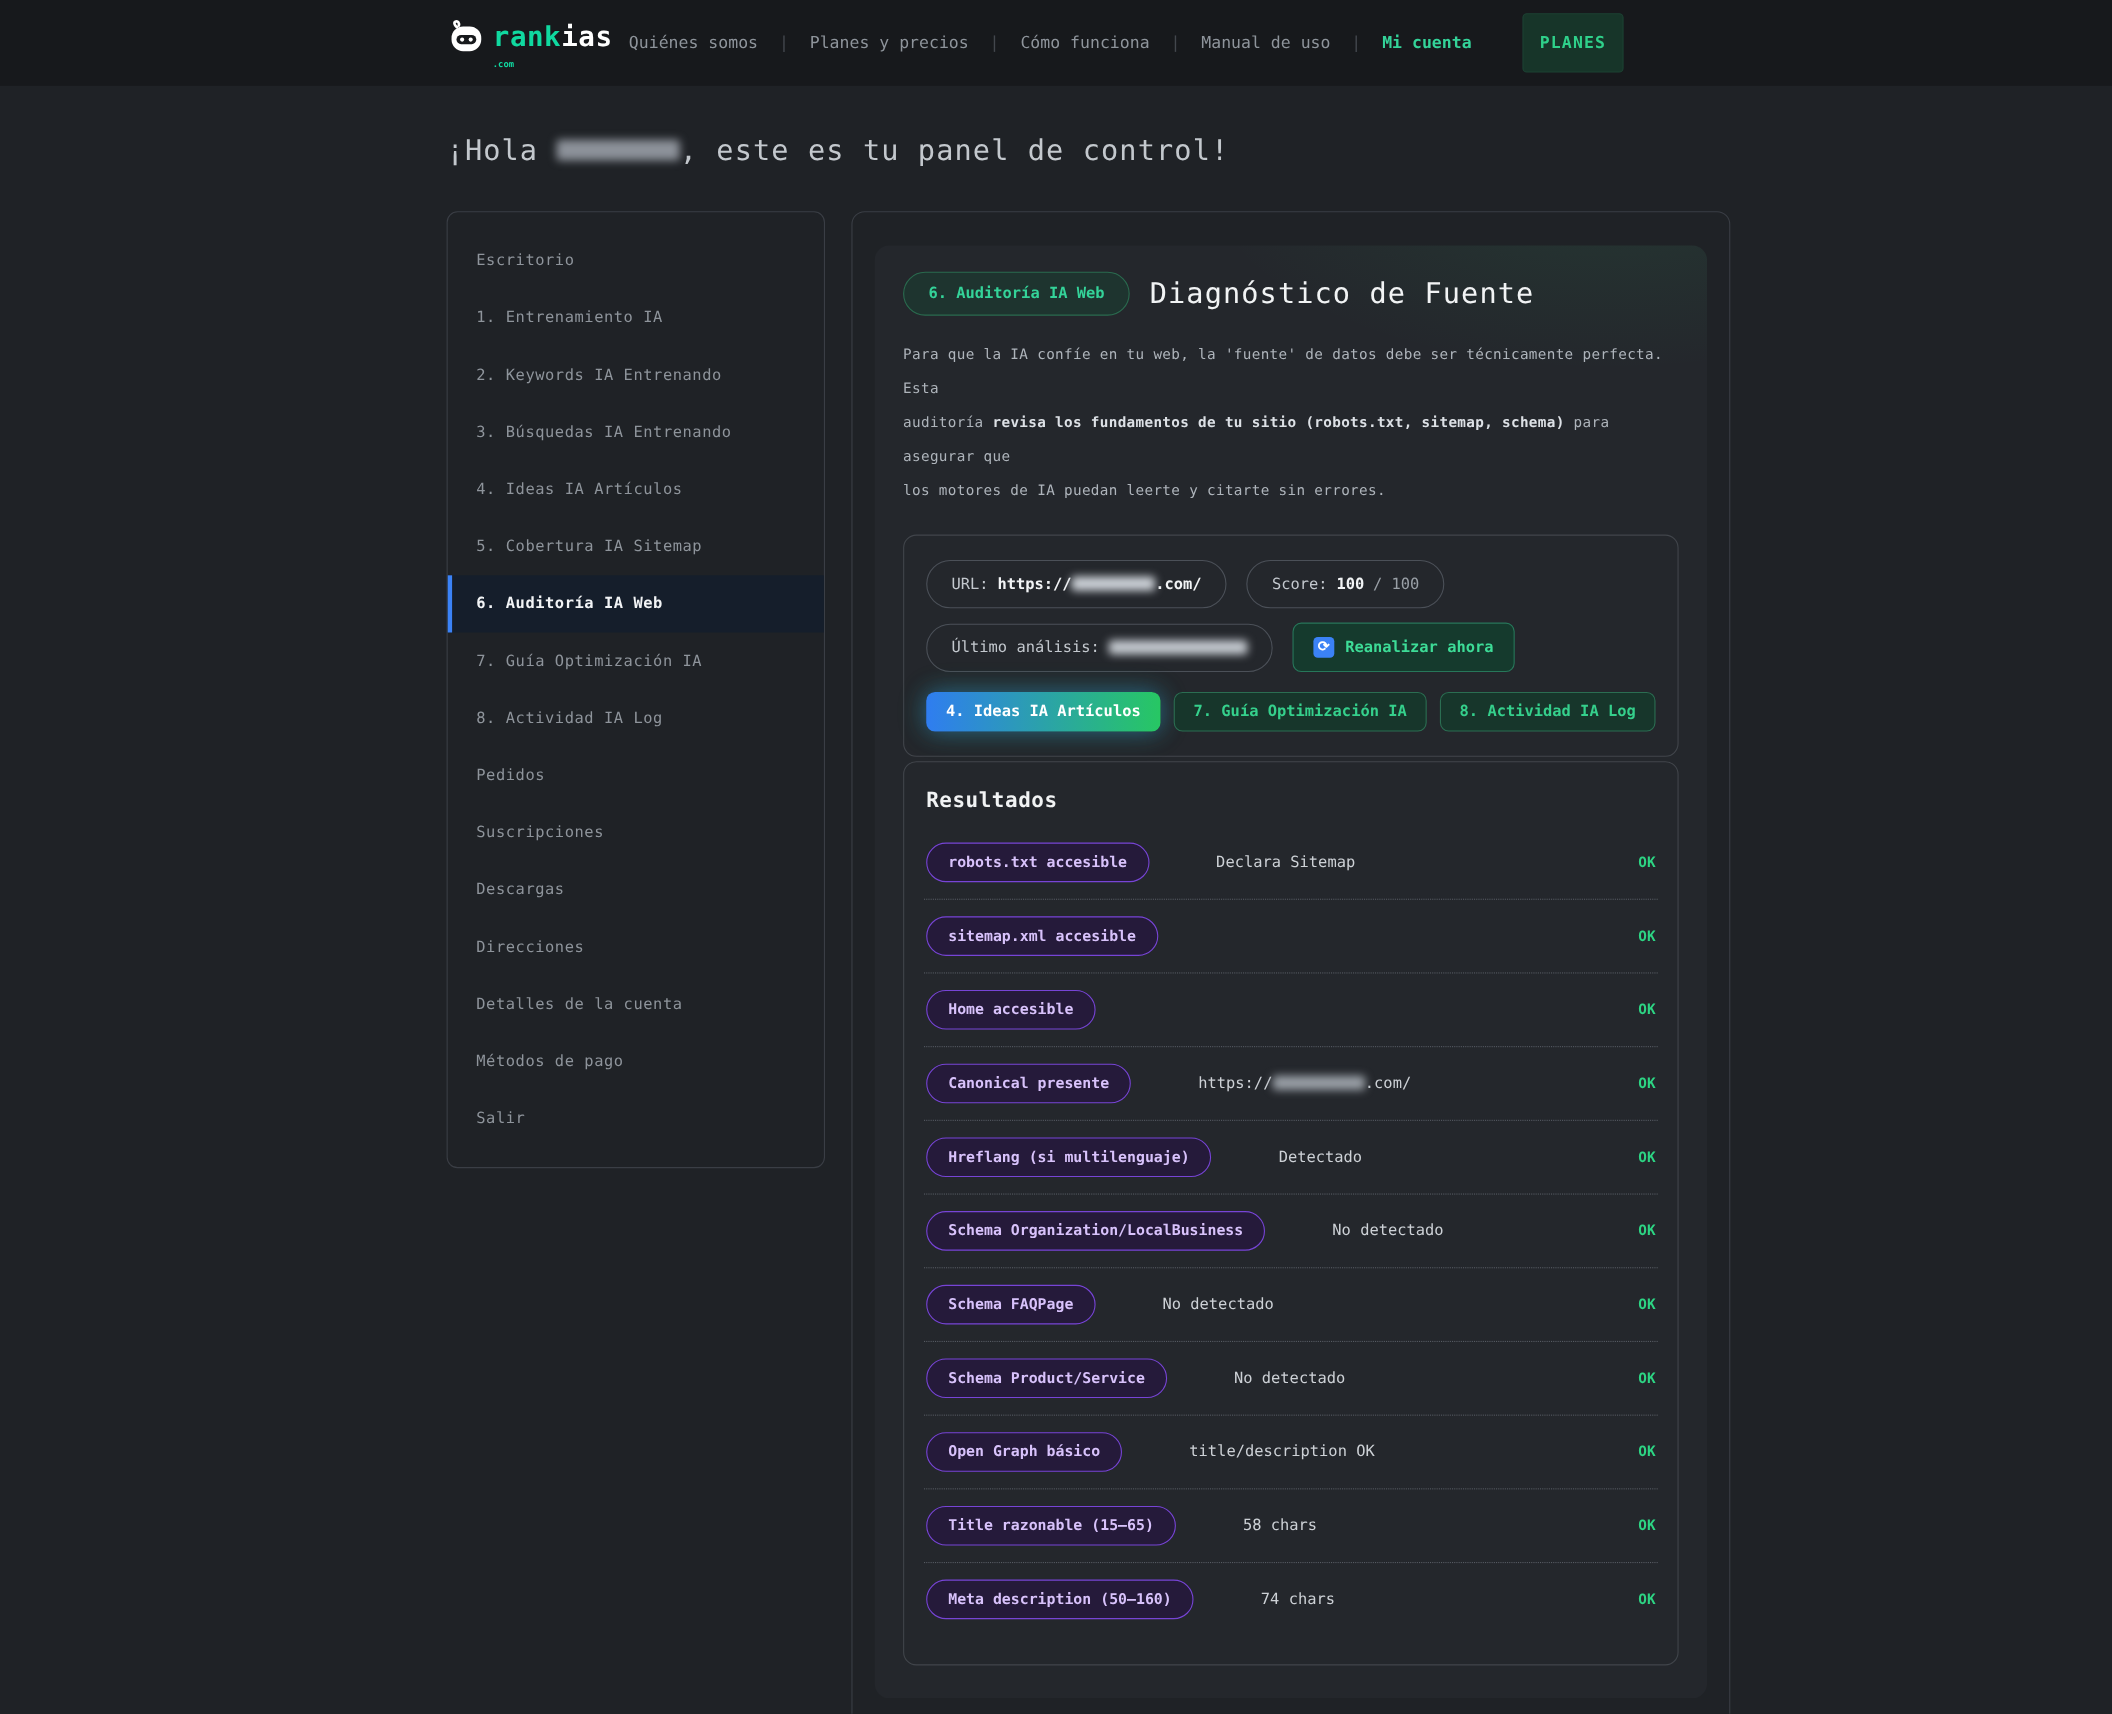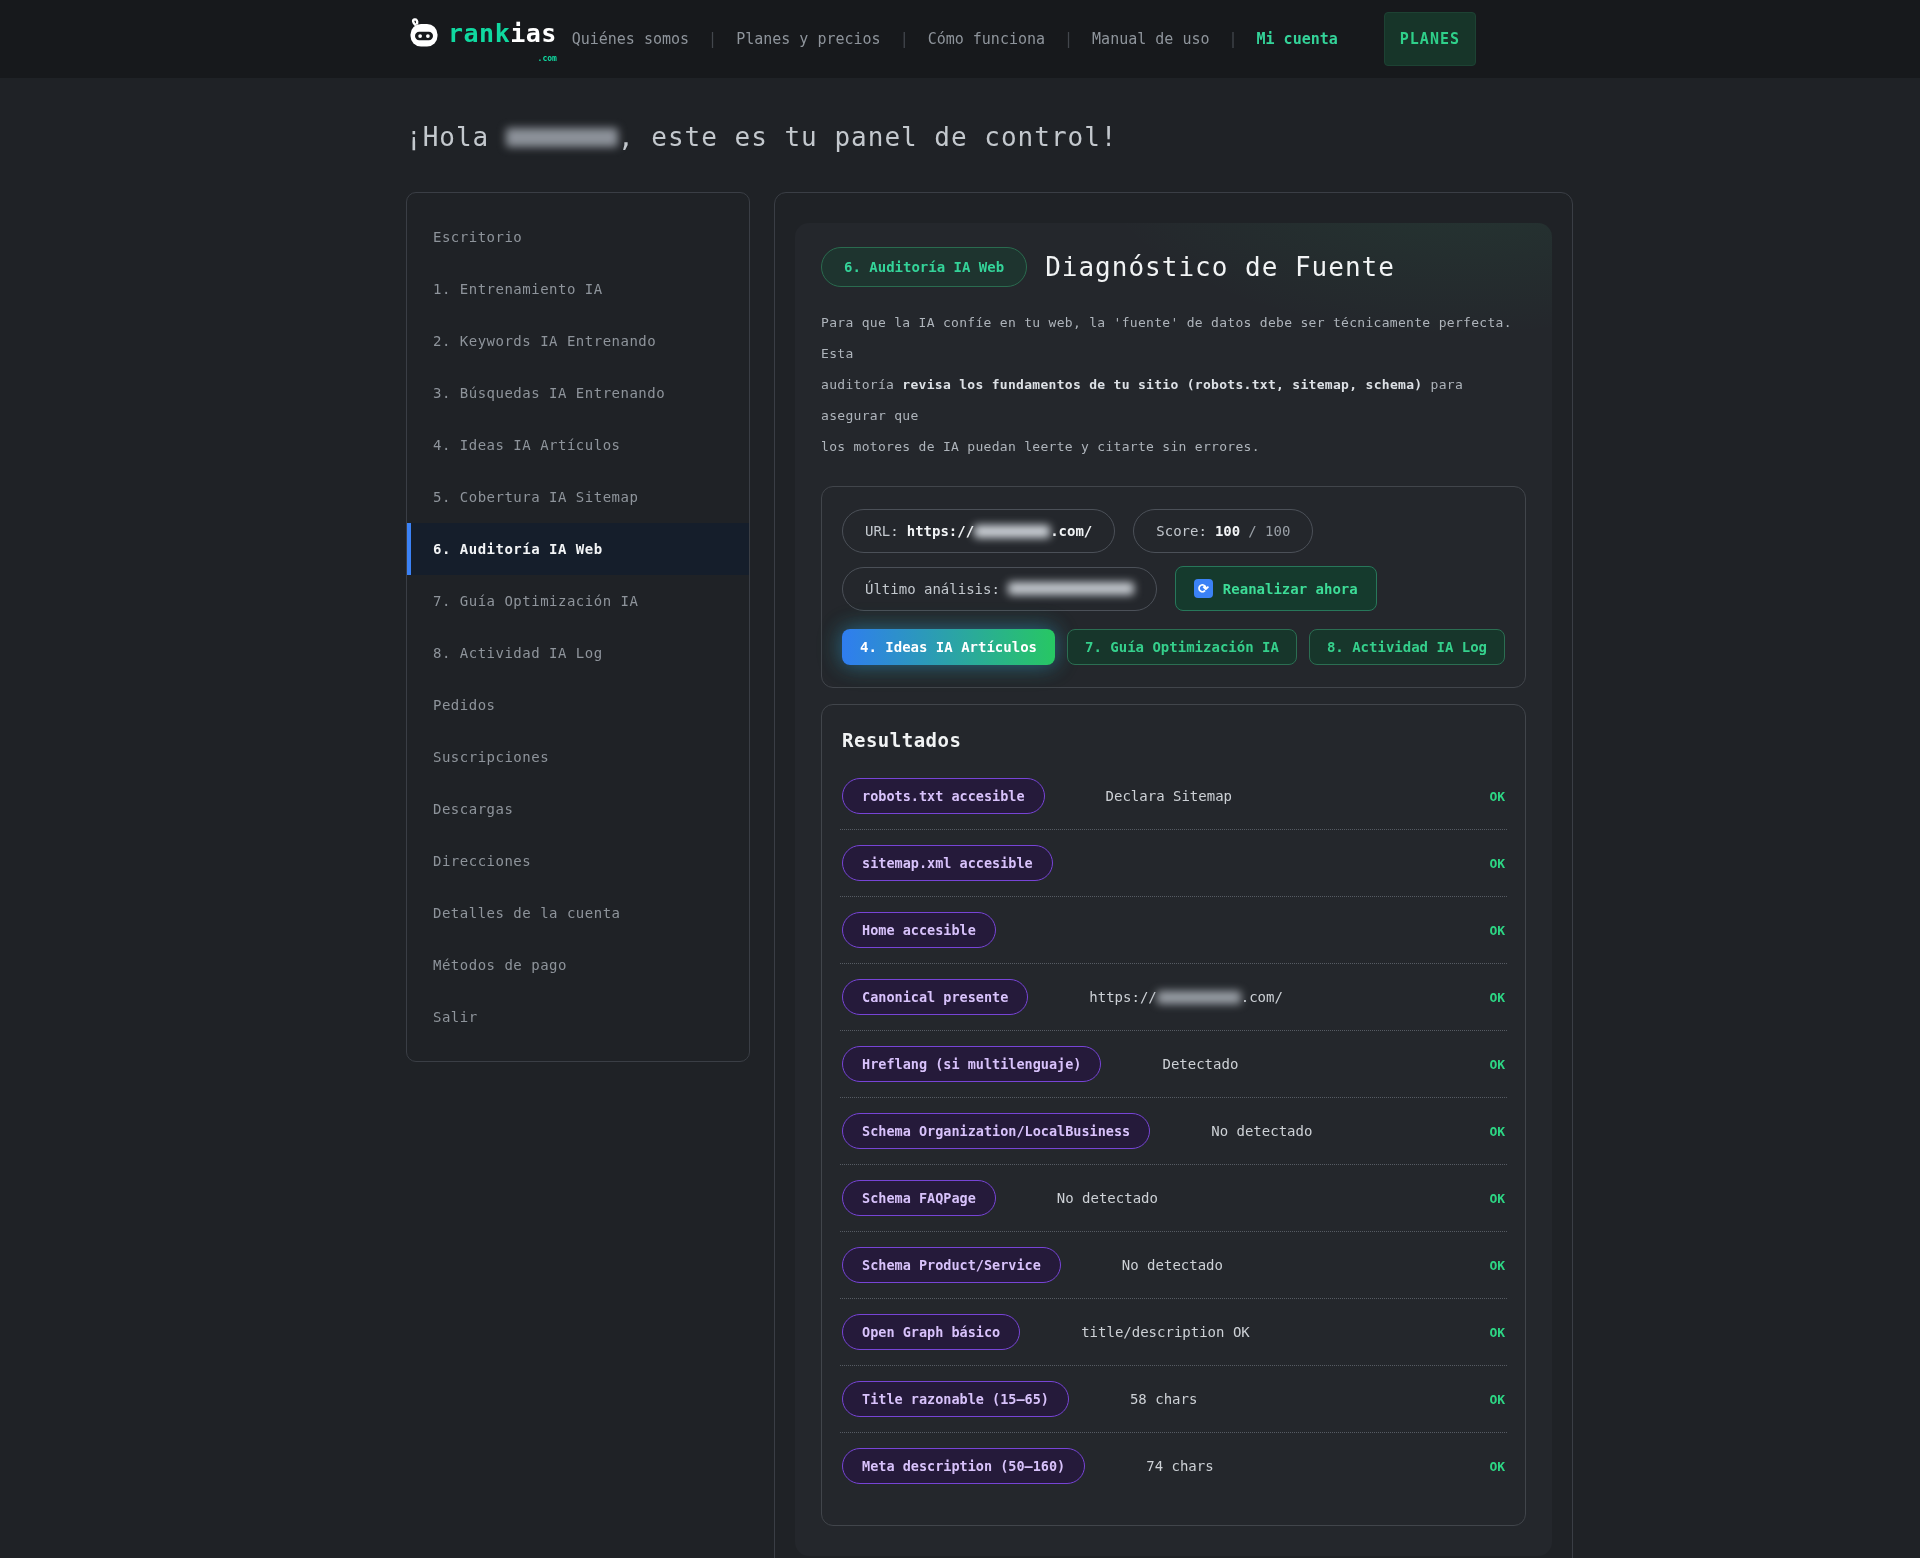--- a/index.html
+++ b/index.html
@@ -19,21 +19,21 @@
   }
   .container{width:1148px;margin:0 auto;}
 
   
   .navbar{height:78px;background:var(--bg-nav);flex:0 0 auto;}
   .navbar .container{height:100%;display:flex;align-items:center;}
   .logo{display:flex;align-items:flex-start;gap:6px;margin-left:20px;text-decoration:none;cursor:pointer;}
   .logo-text{font-size:25px;font-weight:bold;letter-spacing:.5px;line-height:1;position:relative;top:6px;}
   .logo-rank{color:#10d9a0;}
   .logo-ias{color:#ffffff;}
-  .logo-tld{display:block;text-align:right;font-size:8px;color:#10d9a0;font-weight:bold;margin-top:14px;}
+  .logo-tld{display:block;text-align:left;font-size:8px;color:#10d9a0;font-weight:bold;margin-top:14px;}
   .nav-menu{display:flex;align-items:center;margin-left:auto;gap:19px;}
   .nav-item{color:var(--text-muted);font-size:15px;text-decoration:none;cursor:pointer;white-space:nowrap;}
   .nav-item.active{color:var(--green);font-weight:bold;}
   .nav-sep{color:#43474d;font-size:15px;}
   .nav-cta{margin-left:46px;margin-right:58px;background:#173529;color:#2fd08a;
     border:1px solid #1d4233;border-radius:4px;font-family:inherit;
     font-size:15px;font-weight:bold;letter-spacing:1px;padding:17px 15px;cursor:pointer;}
 
   
   .greeting{font-size:26px;font-weight:500;color:#c3c8cd;letter-spacing:1px;
@@ -81,21 +81,21 @@
     background:var(--blue);border-radius:4px;color:#fff;font-size:13px;font-weight:bold;line-height:1;}
 
   .action-row{display:flex;align-items:center;gap:12px;margin-top:18px;}
   .action-btn{border-radius:8px;font-family:inherit;font-size:14px;font-weight:bold;
     padding:9px 17px;cursor:pointer;white-space:nowrap;
     background:#17362b;border:1px solid #2b6e52;color:#35d08c;}
   .action-btn.gradient{background:linear-gradient(90deg,#2f7df0,#27c763);border:none;color:#fff;
     padding:10px 18px;box-shadow:0 0 20px rgba(47,125,240,.40),0 0 26px rgba(39,199,99,.28);}
 
   
-  .results-box{margin-top:16px;padding:24px 18px 26px;}
+  .results-box{margin-top:4px;padding:24px 18px 26px;}
   .results-title{font-size:19px;font-weight:bold;color:#f1f3f4;letter-spacing:.5px;margin:0 2px 12px;}
   .result-row{display:flex;align-items:center;padding:15px 2px;border-bottom:1px dotted #565b63;gap:44px;}
   .result-row:last-child{border-bottom:none;}
   .result-badge{display:inline-block;border:1px solid var(--purple-border);background:var(--purple-bg);
     color:var(--purple-text);font-size:13.5px;font-weight:bold;border-radius:999px;
     padding:9px 19px;white-space:nowrap;}
   .result-detail{margin-left:17px;font-size:14px;color:#cdd1d6;white-space:nowrap;}
   .result-status{margin-left:auto;font-size:13px;font-weight:bold;color:var(--ok);}
 
   

